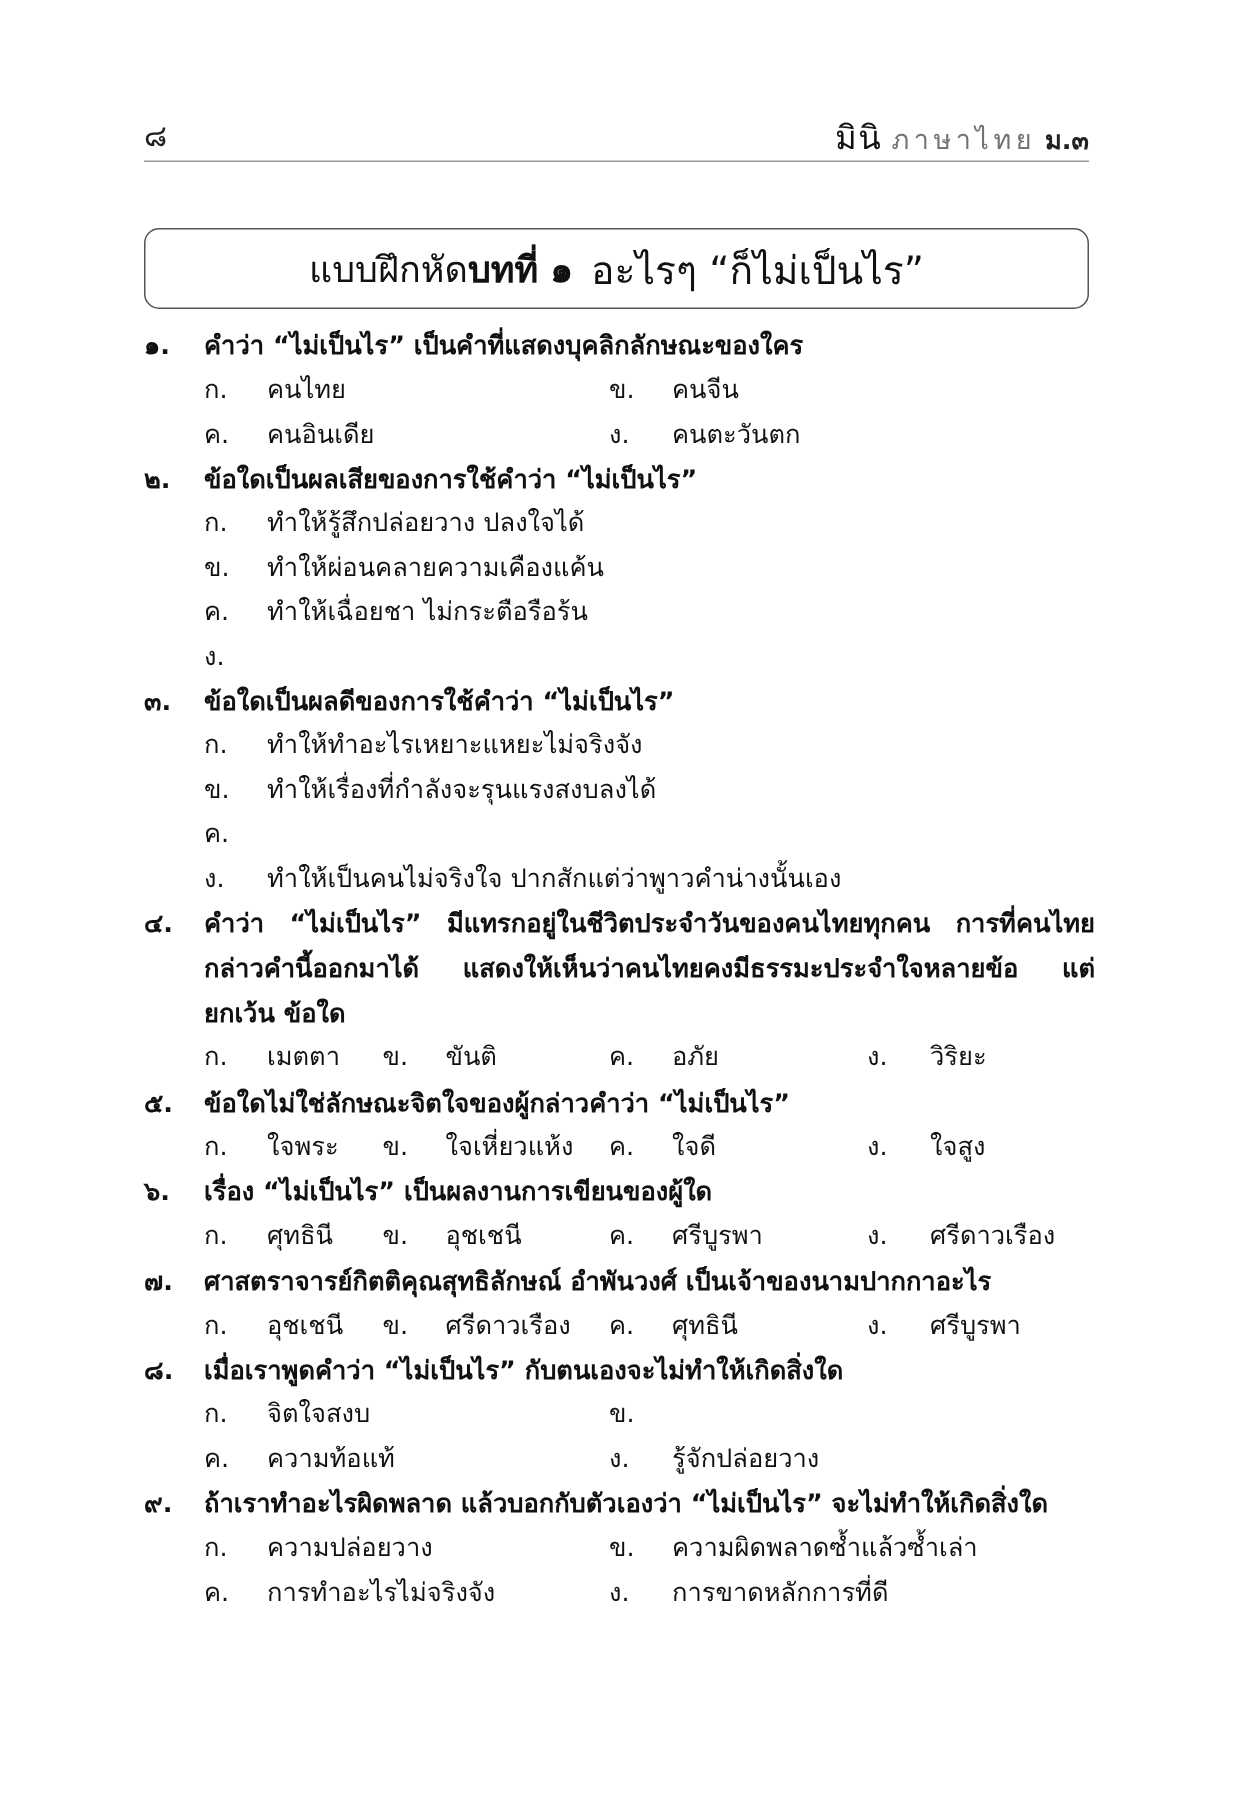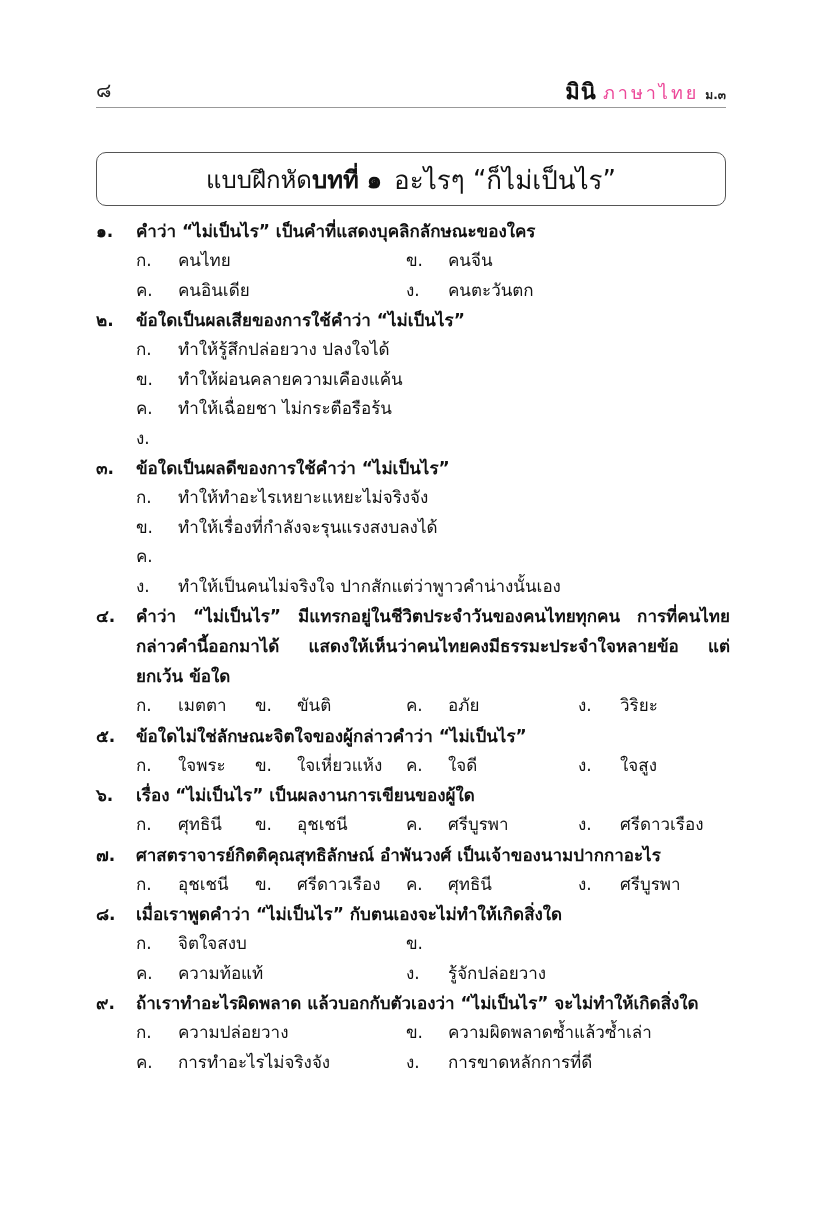--- a/index.html
+++ b/index.html
@@ -4,23 +4,23 @@
   <style>
     html, body { margin: 0; padding: 0; background: #ffffff; }
     body {
       width: 822px; height: 1206px; position: relative; overflow: hidden;
       font-family: "DejaVu Sans", "Liberation Sans", sans-serif;
       color: #111111;
     }
     .header { position: absolute; left: 96px; right: 96px; top: 74px; height: 30px; }
     .page-num { position: absolute; left: 0; top: 0; font-size: 20px; color: #222; }
     .book-title { position: absolute; right: 0; top: 0; font-size: 20px; white-space: nowrap; }
-    .book-title .brand { font-weight: bold; font-size: 22px; color: #111; letter-spacing: 1px; }
-    .book-title .subject { color: #ec4899; letter-spacing: 3px; margin-left: 6px; font-size: 18px; }
-    .book-title .grade { color: #222; font-weight: bold; margin-left: 6px; font-size: 12px; }
+    .book-title .brand { font-weight: normal; font-size: 22px; color: #111; letter-spacing: 1px; }
+    .book-title .subject { color: #737373; letter-spacing: 3px; margin-left: 6px; font-size: 18px; }
+    .book-title .grade { color: #222; font-weight: bold; margin-left: 6px; font-size: 17px; }
     .header-rule { position: absolute; left: 96px; right: 96px; top: 107px; height: 0; border-top: 1.5px solid #999; }
 
     .title-box {
       position: absolute; left: 96px; top: 152px; width: 630px; height: 54px;
       border: 1.5px solid #555; border-radius: 10px; box-sizing: border-box;
       display: flex; align-items: center; justify-content: center;
       font-size: 24px; white-space: nowrap;
     }
     .title-box .t-lead { font-weight: normal; }
     .title-box .t-bold { font-weight: bold; }

